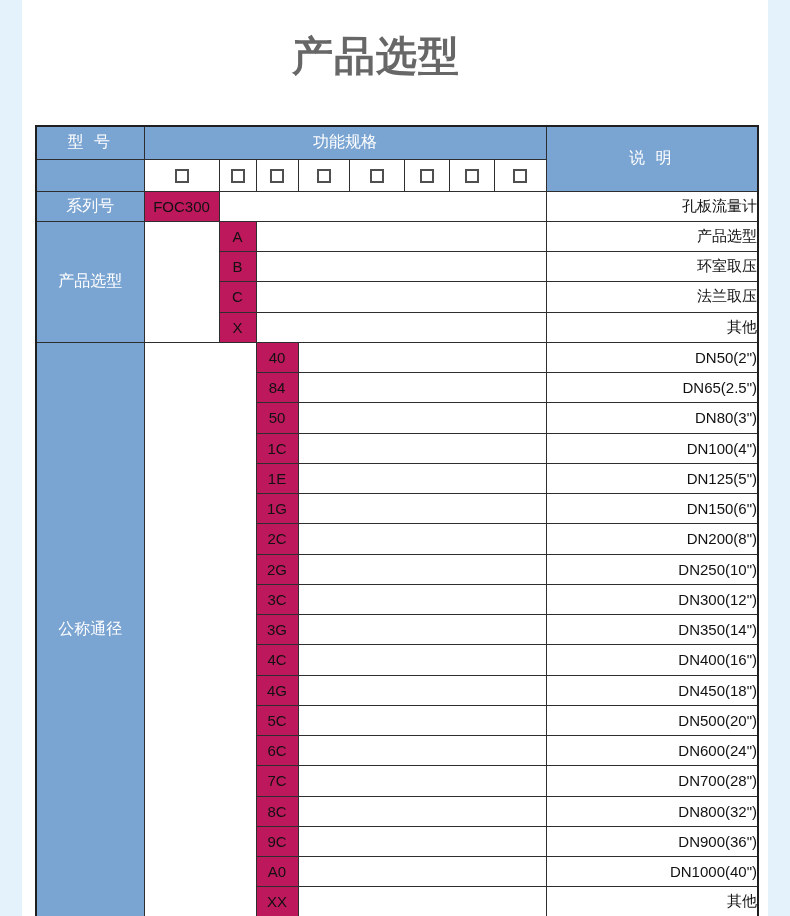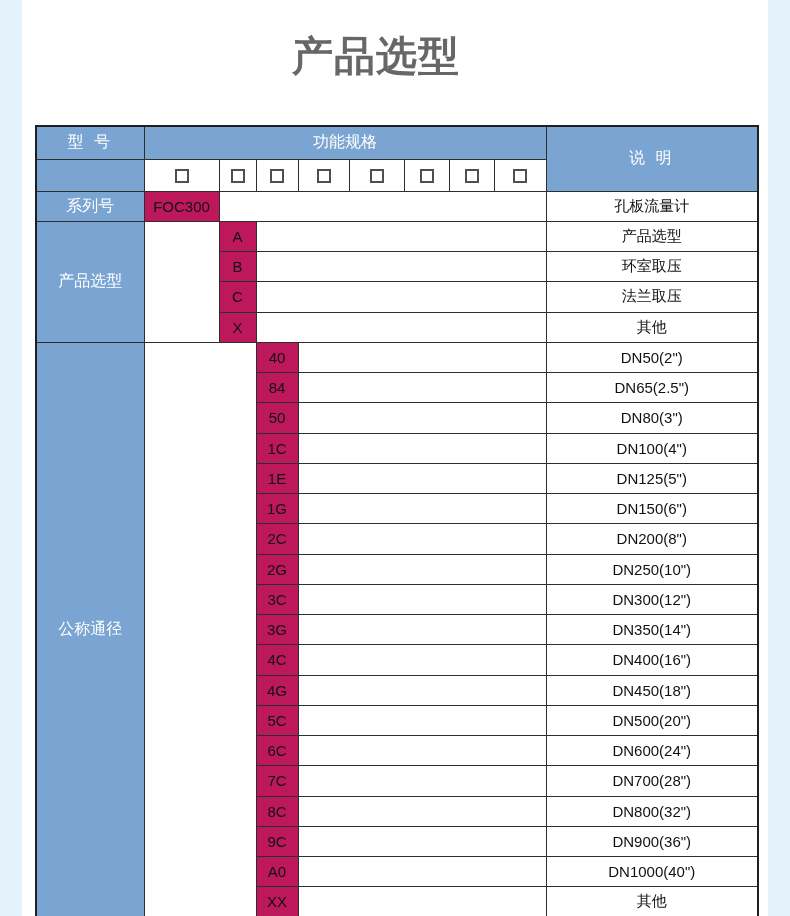--- a/index.html
+++ b/index.html
@@ -31,21 +31,21 @@
     overflow:hidden;white-space:nowrap;
   }
   thead tr.r-header{height:33px;margin-left:44px;}
   thead tr.r-check{height:32px;}
   tbody tr{height:30.25px;}
   .blue{
     background:#7aa4d2;color:#ffffff;font-size:16px;
   }
   .blue.spaced{letter-spacing:3px;}
   td.code{font-size:15px;color:#111111;background:#be185d;}
-  td.desc{font-size:15px;color:#111111;background:#ffffff;}
+  td.desc{font-size:15px;color:#111111;background:#ffffff;text-align:right;}
   td.empty{background:#ffffff;}
   .checkbox{
     display:inline-block;width:10px;height:10px;
     border:2px solid #4f4f4f;background:#ffffff;vertical-align:middle;
   }
 </style>
 </head>
 <body>
 
 <div class="page">

